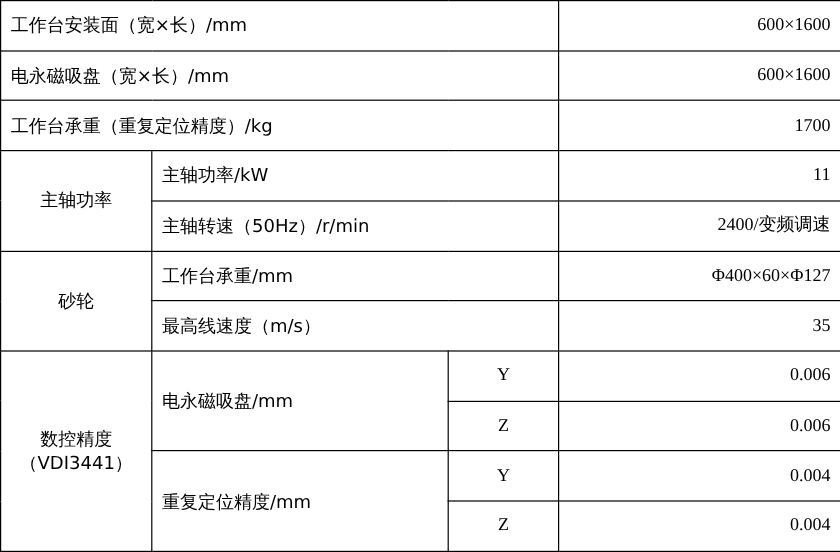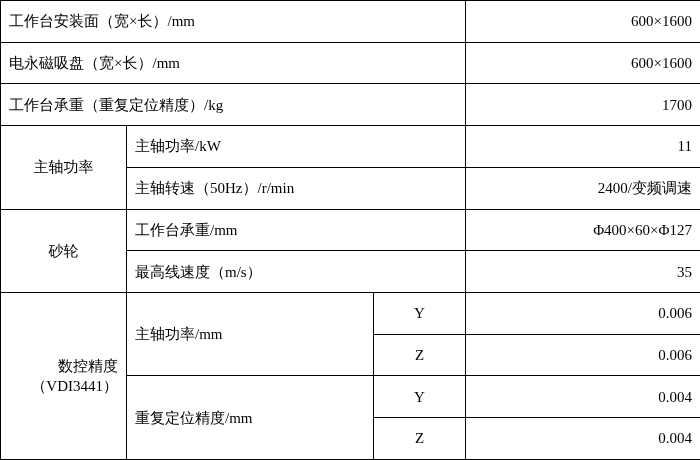--- a/index.html
+++ b/index.html
@@ -20,42 +20,41 @@
     width: 700px;
     height: 460px;
   }
   #spec-table td {
     border: 1px solid #000000;
     padding: 4px 8px;
     font-size: 15px;
     line-height: 1.35;
     vertical-align: middle;
     color: #000;
-    font-family: Liberation Serif, serif;
   }
   td.label {
     text-align: left;
   }
   td.label-center {
     text-align: center;
   }
   td.axis {
     text-align: center;
     font-family: "Liberation Serif", "DejaVu Serif", serif;
   }
   td.value {
     text-align: right;
     font-family: "Liberation Serif", "DejaVu Serif", serif;
   }
   .cn {
     font-family: "DejaVu Sans", "Liberation Sans", sans-serif;
     font-size: 14px;
   }
   .multi-line {
-    text-align: right;
+    text-align: center;
     line-height: 1.6;
   }
   
   col.c1 { width: 126px; }
   col.c2 { width: 247px; }
   col.c3 { width: 92px; }
   col.c4 { width: 235px; }
 </style>
 </head>
 <body>
@@ -102,21 +101,21 @@
     <tr>
       <td class="label cn" colspan="2">最高线速度（m/s）</td>
       <td class="value">35</td>
     </tr>
 
     <tr>
       <td class="multi-line cn" rowspan="4">
         <div>数控精度</div>
         <div>（VDI3441）</div>
       </td>
-      <td class="label cn" rowspan="2">主轴功率/mm</td>
+      <td class="label cn" rowspan="2">电永磁吸盘/mm</td>
       <td class="axis">Y</td>
       <td class="value">0.006</td>
     </tr>
     <tr>
       <td class="axis">Z</td>
       <td class="value">0.006</td>
     </tr>
     <tr>
       <td class="label cn" rowspan="2">重复定位精度/mm</td>
       <td class="axis">Y</td>

